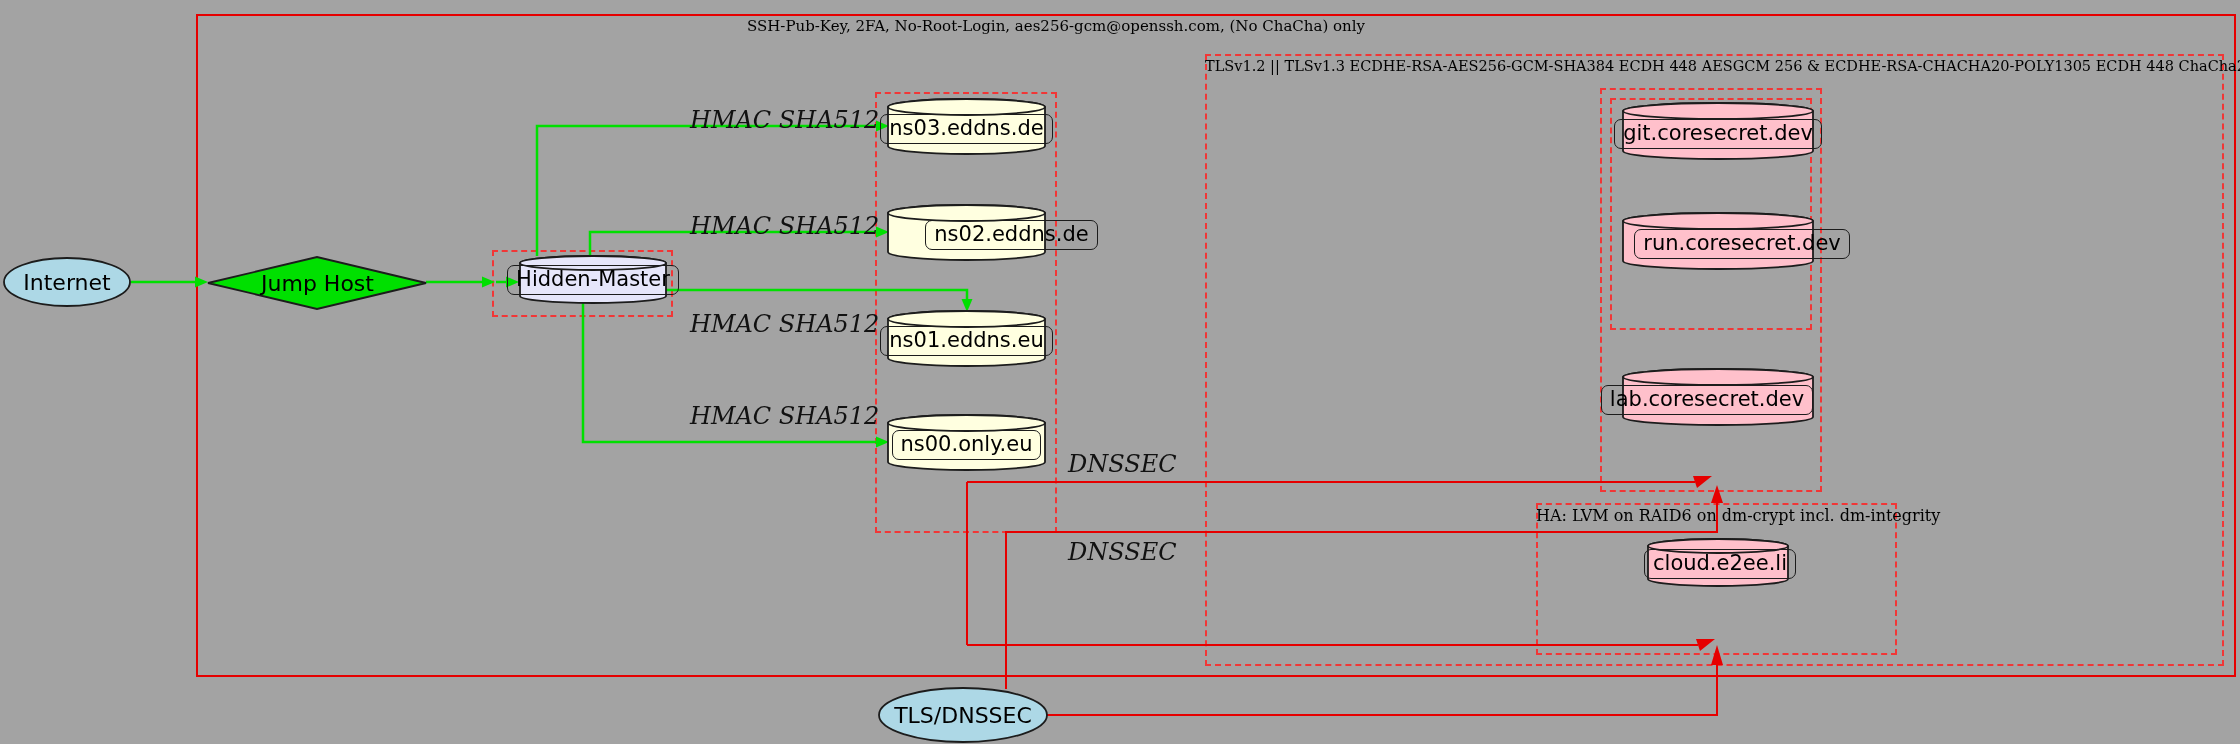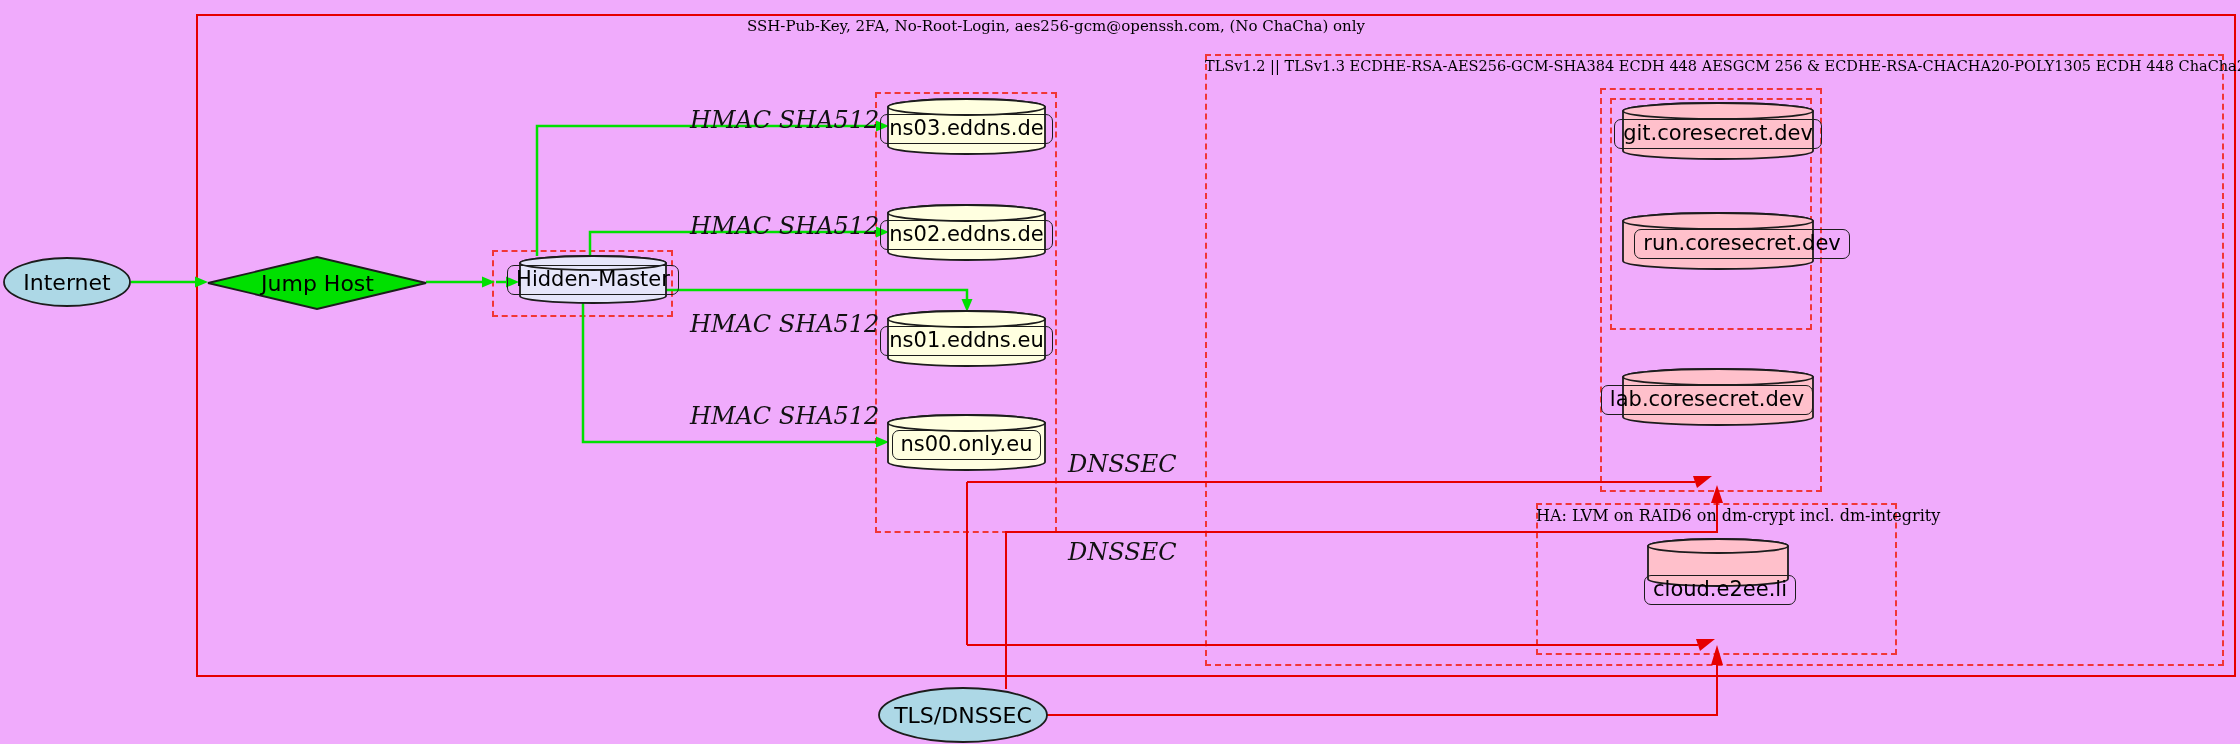--- a/index.html
+++ b/index.html
@@ -1,16 +1,16 @@
 <!DOCTYPE html>
 <html><head>
 <meta charset="utf-8">
 <style>
   html,body{margin:0;padding:0;background:#ffffff;}
-  #canvas{position:relative;width:2240px;height:744px;background:#f0abfc;overflow:hidden;
+  #canvas{position:relative;width:2240px;height:744px;background:#a3a3a3;overflow:hidden;
           font-family:"DejaVu Sans",sans-serif;color:#000;}
   #gfx{position:absolute;left:0;top:0;width:2240px;height:744px;}
   .cluster{position:absolute;box-sizing:border-box;}
   .cluster.solid{border:2px solid #e60000;}
   .cluster.dashed{border:2px dashed #f13636;}
   .cluster-label{position:absolute;font-family:"DejaVu Serif",serif;font-size:15px;
                  text-align:center;white-space:nowrap;color:#000;}
   .edge-label{position:absolute;font-family:"DejaVu Serif",serif;font-size:24px;
               text-align:left;white-space:nowrap;color:#111;font-style:italic;}
   .node-label{position:absolute;display:flex;align-items:center;justify-content:center;}
@@ -119,39 +119,39 @@
     </div>
   <div class="node-label big" style="left:209px;top:258px;width:217px;height:50px;">
     <span>Jump Host</span>
     </div>
   <div class="node-label boxed" style="left:520px;top:261px;width:146px;height:38px;">
     <span>Hidden-Master</span>
     </div>
   <div class="node-label boxed" style="left:888px;top:108px;width:157px;height:42px;">
     <span>ns03.eddns.de</span>
     </div>
-  <div class="node-label boxed" style="left:888px;top:214px;width:157px;height:42px;">
+  <div class="node-label boxed" style="left:888px;top:214px;width:157px;height:42px;padding-left:45px;">
     <span>ns02.eddns.de</span>
     </div>
   <div class="node-label boxed" style="left:888px;top:320px;width:157px;height:42px;">
     <span>ns01.eddns.eu</span>
     </div>
   <div class="node-label boxed" style="left:888px;top:424px;width:157px;height:42px;">
     <span>ns00.only.eu</span>
     </div>
   <div class="node-label boxed" style="left:1623px;top:113px;width:190px;height:42px;">
     <span>git.coresecret.dev</span>
     </div>
   <div class="node-label boxed" style="left:1623px;top:223px;width:190px;height:42px;margin-left:24px;">
     <span>run.coresecret.dev</span>
     </div>
   <div class="node-label boxed" style="left:1623px;top:379px;width:168px;height:42px;">
     <span>lab.coresecret.dev</span>
     </div>
-  <div class="node-label boxed" style="left:1648px;top:546px;width:144px;height:36px;margin-top:26px;">
+  <div class="node-label boxed" style="left:1648px;top:546px;width:144px;height:36px;">
     <span>cloud.e2ee.li</span>
     </div>
   <div class="node-label big" style="left:879px;top:689px;width:168px;height:52px;">
     <span>TLS/DNSSEC</span>
     </div>
 
   <div class="edge-label" style="left:690px;top:106px;width:166px;">HMAC SHA512</div>
   <div class="edge-label" style="left:690px;top:212px;width:166px;">HMAC SHA512</div>
   <div class="edge-label" style="left:690px;top:310px;width:166px;">HMAC SHA512</div>
   <div class="edge-label" style="left:690px;top:402px;width:166px;">HMAC SHA512</div>

